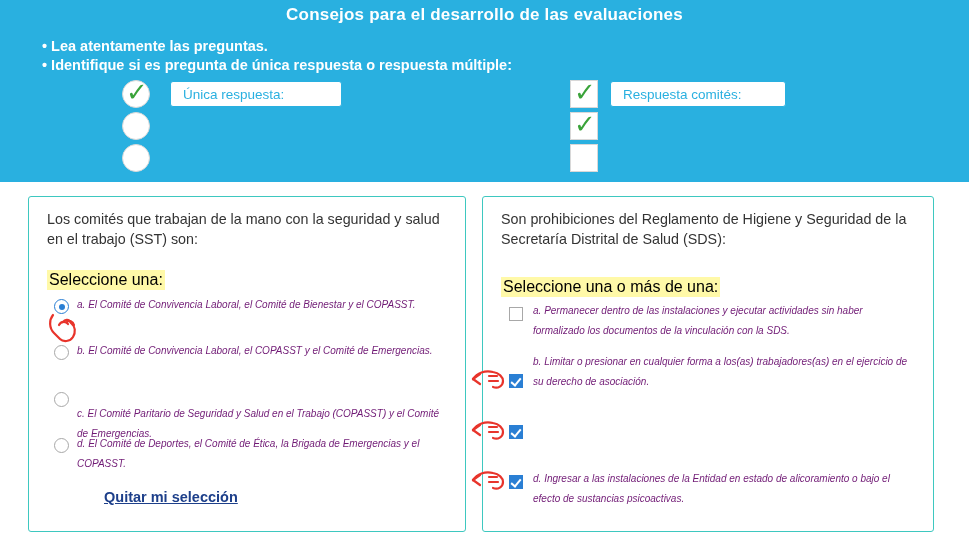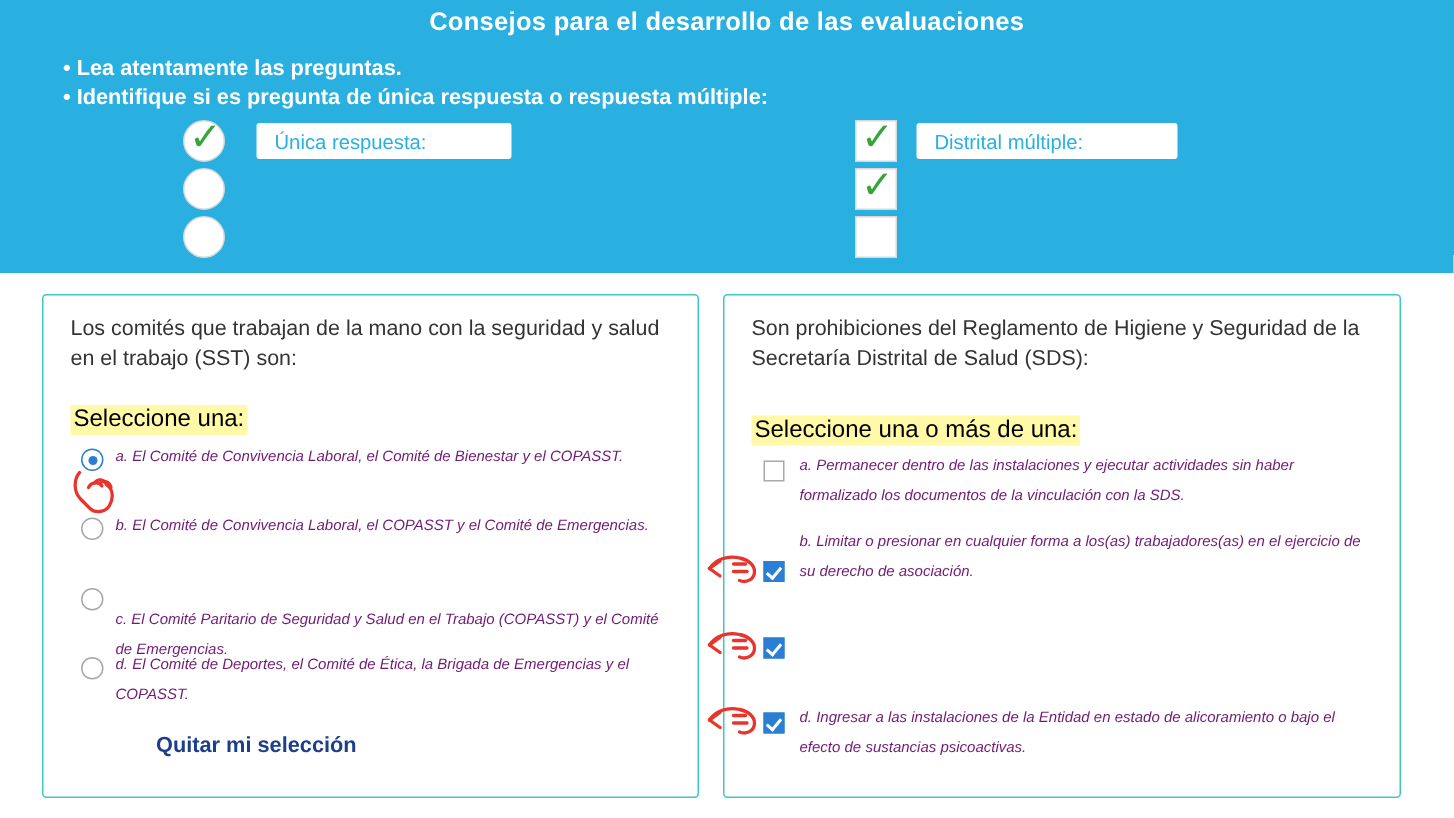--- a/index.html
+++ b/index.html
@@ -160,20 +160,21 @@
     transform: rotate(40deg);
   }
 
   .clear-link {
     position: absolute;
     left: 75px;
     top: 292px;
     font-size: 14.5px;
     color: #1d3f8a;
     font-weight: bold;
+    text-decoration: underline;
     cursor: pointer;
   }
 
   
   .hand { position: absolute; }
   .arrow-hand { position: absolute; }
 </style>
 </head>
 <body>
 
@@ -190,21 +191,21 @@
   <div class="circ" style="left:122px; top:144px;"></div>
 
   <div class="callout" style="left:170px; top:81px; width:172px;">Única respuesta:</div>
 
   <div class="sq" style="left:570px; top:80px;"></div>
   <div class="tickmark" style="left:574px; top:79px;">✓</div>
   <div class="sq" style="left:570px; top:112px;"></div>
   <div class="tickmark" style="left:574px; top:111px;">✓</div>
   <div class="sq" style="left:570px; top:144px;"></div>
 
-  <div class="callout" style="left:610px; top:81px; width:176px;">Distrital múltiple:</div>
+  <div class="callout" style="left:610px; top:81px; width:176px;">Respuesta comités:</div>
 </div>
 
 <div class="panel panel-left">
 
   <div class="q-stem">Los comités que trabajan de la mano con la seguridad y salud en el trabajo (SST) son:</div>
   <div class="q-instr">Seleccione una:</div>
 
   <div class="radio checked" style="left:25px; top:102px;"></div>
   <div class="opt" style="left:48px; top:98px; width:360px;">
     <span>a.</span>

